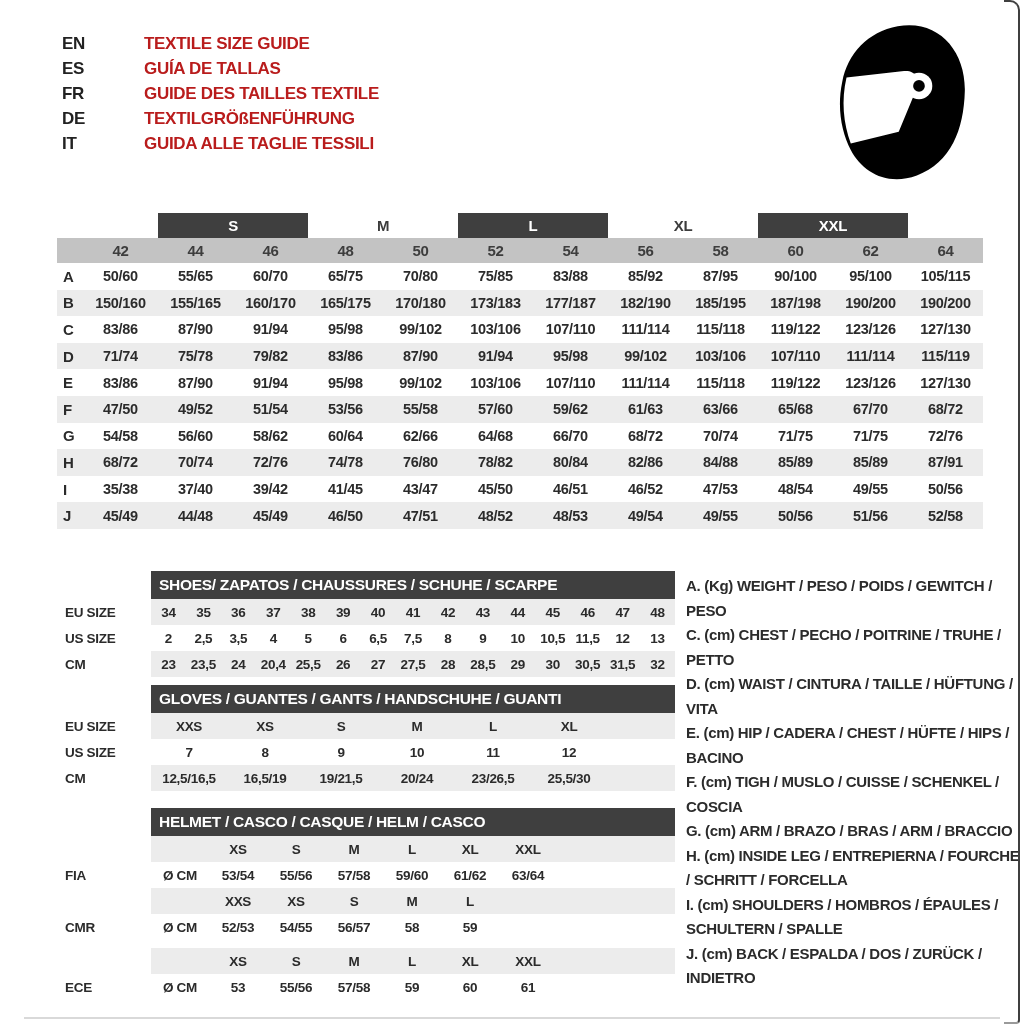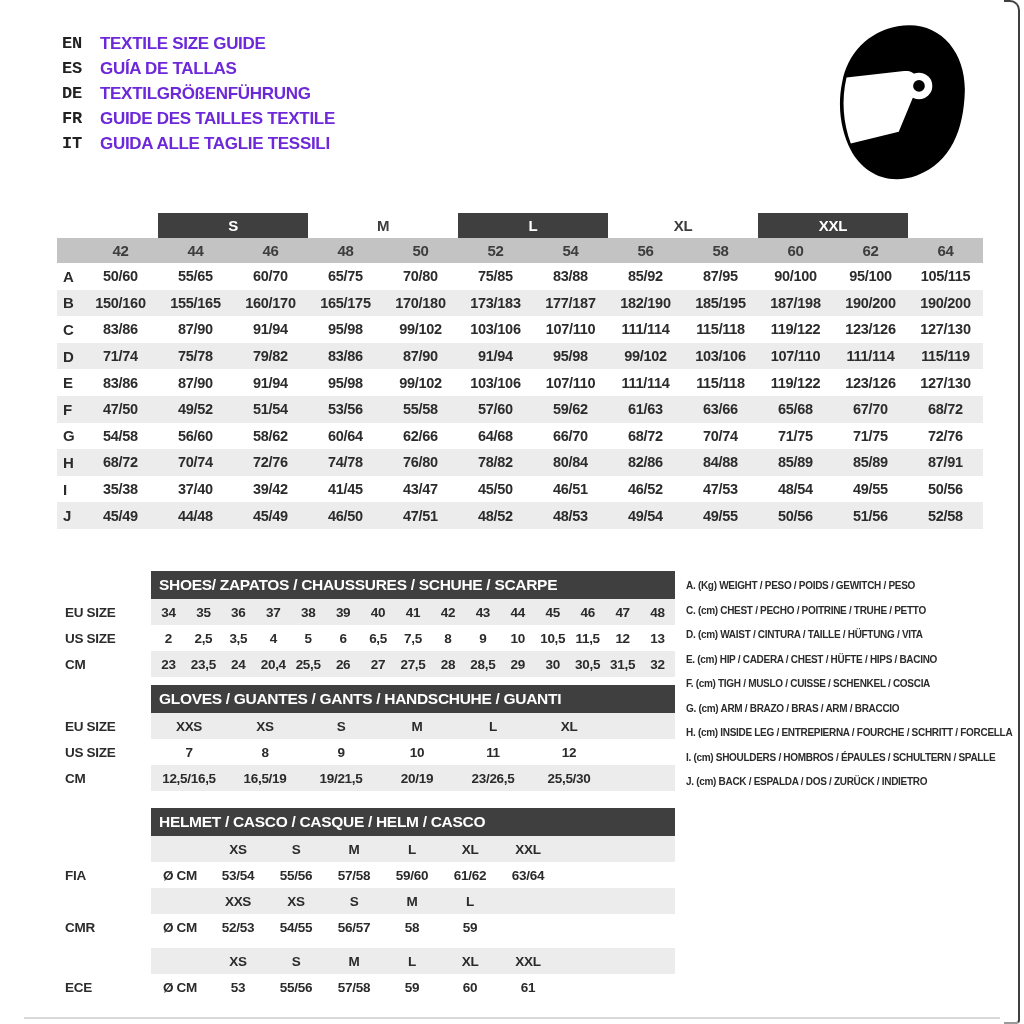--- a/index.html
+++ b/index.html
@@ -24,22 +24,22 @@
     border-bottom: 2px solid #9a9a9a;
   }
   .frame-bottom {
     position: absolute; left: 24px; bottom: 5px; width: 976px; height: 2px;
     background: #d9d9d9;
   }
 
   
   .langs { position: absolute; left: 62px; top: 31px; }
   .lang-line { display: flex; height: 25px; align-items: center; }
-  .lang-code { width: 38px; font-size: 17px; color: #222; font-family: Liberation Mono, monospace; }
-  .lang-title { font-size: 17px; color: #6d28d9; white-space: nowrap; }
+  .lang-code { width: 38px; font-size: 17px; color: #222; }
+  .lang-title { font-size: 17px; color: #b91c1c; white-space: nowrap; margin-left: 44px; }
 
   
   .helmet-logo { position: absolute; left: 833px; top: 22px; width: 140px; height: 162px; }
   .helmet-logo svg { width: 100%; height: 100%; }
 
   
   .apparel { position: absolute; left: 57px; top: 213px; width: 926px; }
   .ap-grid { display: grid; grid-template-columns: 26px repeat(12, 1fr); }
   .groups { height: 25px; }
   .gbox, .gplain {
@@ -71,45 +71,45 @@
   .helm-cells { grid-template-columns: 58px repeat(6, 58px); }
   .unit-cell { text-align: center; font-size: 13.5px; white-space: nowrap; }
   .gap-row { margin-top: 8px; }
   .shoes { top: 571px; }
   .gloves { top: 685px; }
   .helm { top: 808px; }
 
   
   .legend { position: absolute; left: 686px; top: 574px; width: 334px; }
   .legend .cell {
-    font-size: 10px; line-height: 24.5px; color: #2b2b2b; text-align: left;
+    font-size: 15px; line-height: 24.5px; color: #2b2b2b; text-align: left;
     letter-spacing: -0.3px;
   }
 </style>
 </head>
 <body>
 
 <div class="page">
 
   <div class="langs">
     <div class="lang-line">
       <span class="lang-code">EN</span>
       <span class="lang-title">TEXTILE SIZE GUIDE</span>
     </div>
     <div class="lang-line">
       <span class="lang-code">ES</span>
       <span class="lang-title">GUÍA DE TALLAS</span>
     </div>
     <div class="lang-line">
+      <span class="lang-code">FR</span>
+      <span class="lang-title">GUIDE DES TAILLES TEXTILE</span>
+    </div>
+    <div class="lang-line">
       <span class="lang-code">DE</span>
       <span class="lang-title">TEXTILGRÖßENFÜHRUNG</span>
-    </div>
-    <div class="lang-line">
-      <span class="lang-code">FR</span>
-      <span class="lang-title">GUIDE DES TAILLES TEXTILE</span>
     </div>
     <div class="lang-line">
       <span class="lang-code">IT</span>
       <span class="lang-title">GUIDA ALLE TAGLIE TESSILI</span>
     </div>
   </div>
 
   <div class="helmet-logo">
     <svg viewBox="0 0 130 152" xmlns="http://www.w3.org/2000/svg">
       <path d="M60,4 C98,-3 124,27 123,65 C122,101 110,132 78,144
@@ -387,21 +387,21 @@
           <div class="cell">11</div>
           <div class="cell">12</div>
         </div>
     </div>
     <div class="sub-row">
       <div class="sub-label">CM</div>
       <div class="sub-cells gloves-cells striped">
           <div class="cell">12,5/16,5</div>
           <div class="cell">16,5/19</div>
           <div class="cell">19/21,5</div>
-          <div class="cell">20/19</div>
+          <div class="cell">20/24</div>
           <div class="cell">23/26,5</div>
           <div class="cell">25,5/30</div>
         </div>
     </div>
   </section>
 
   <section class="sub helm">
     <div class="sub-bar">HELMET / CASCO / CASQUE / HELM / CASCO</div>
 
     <div class="sub-row">

